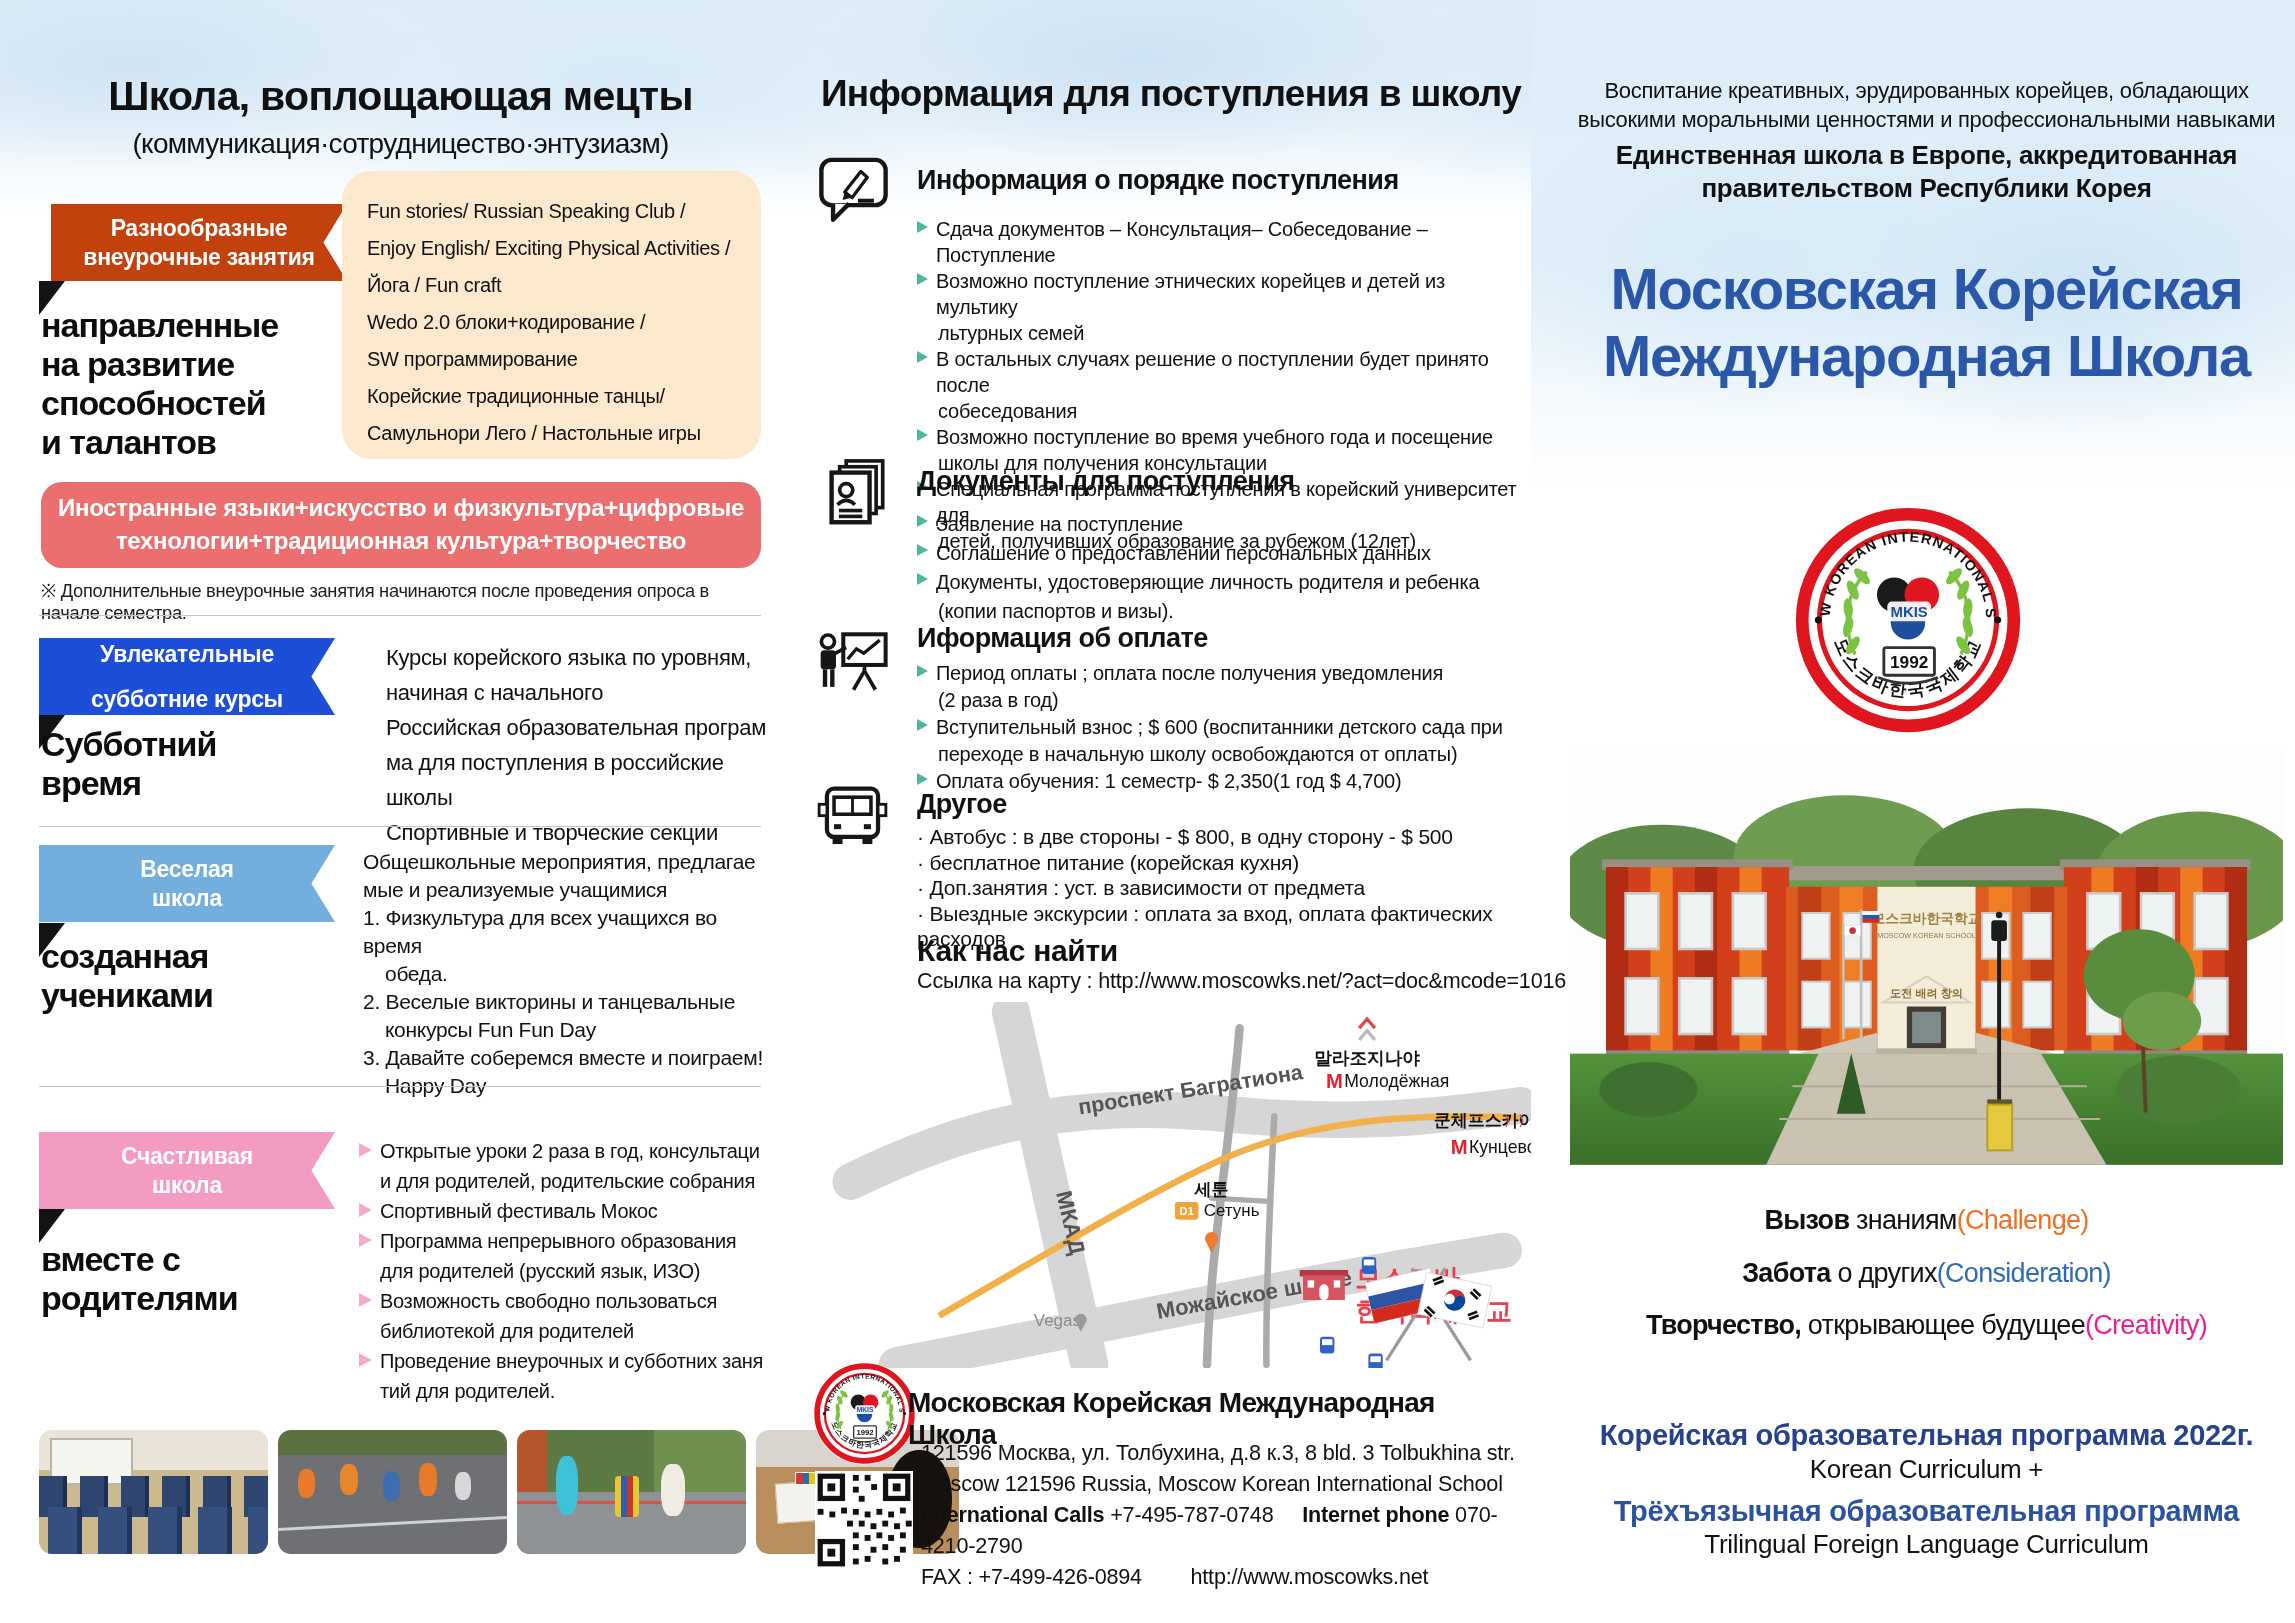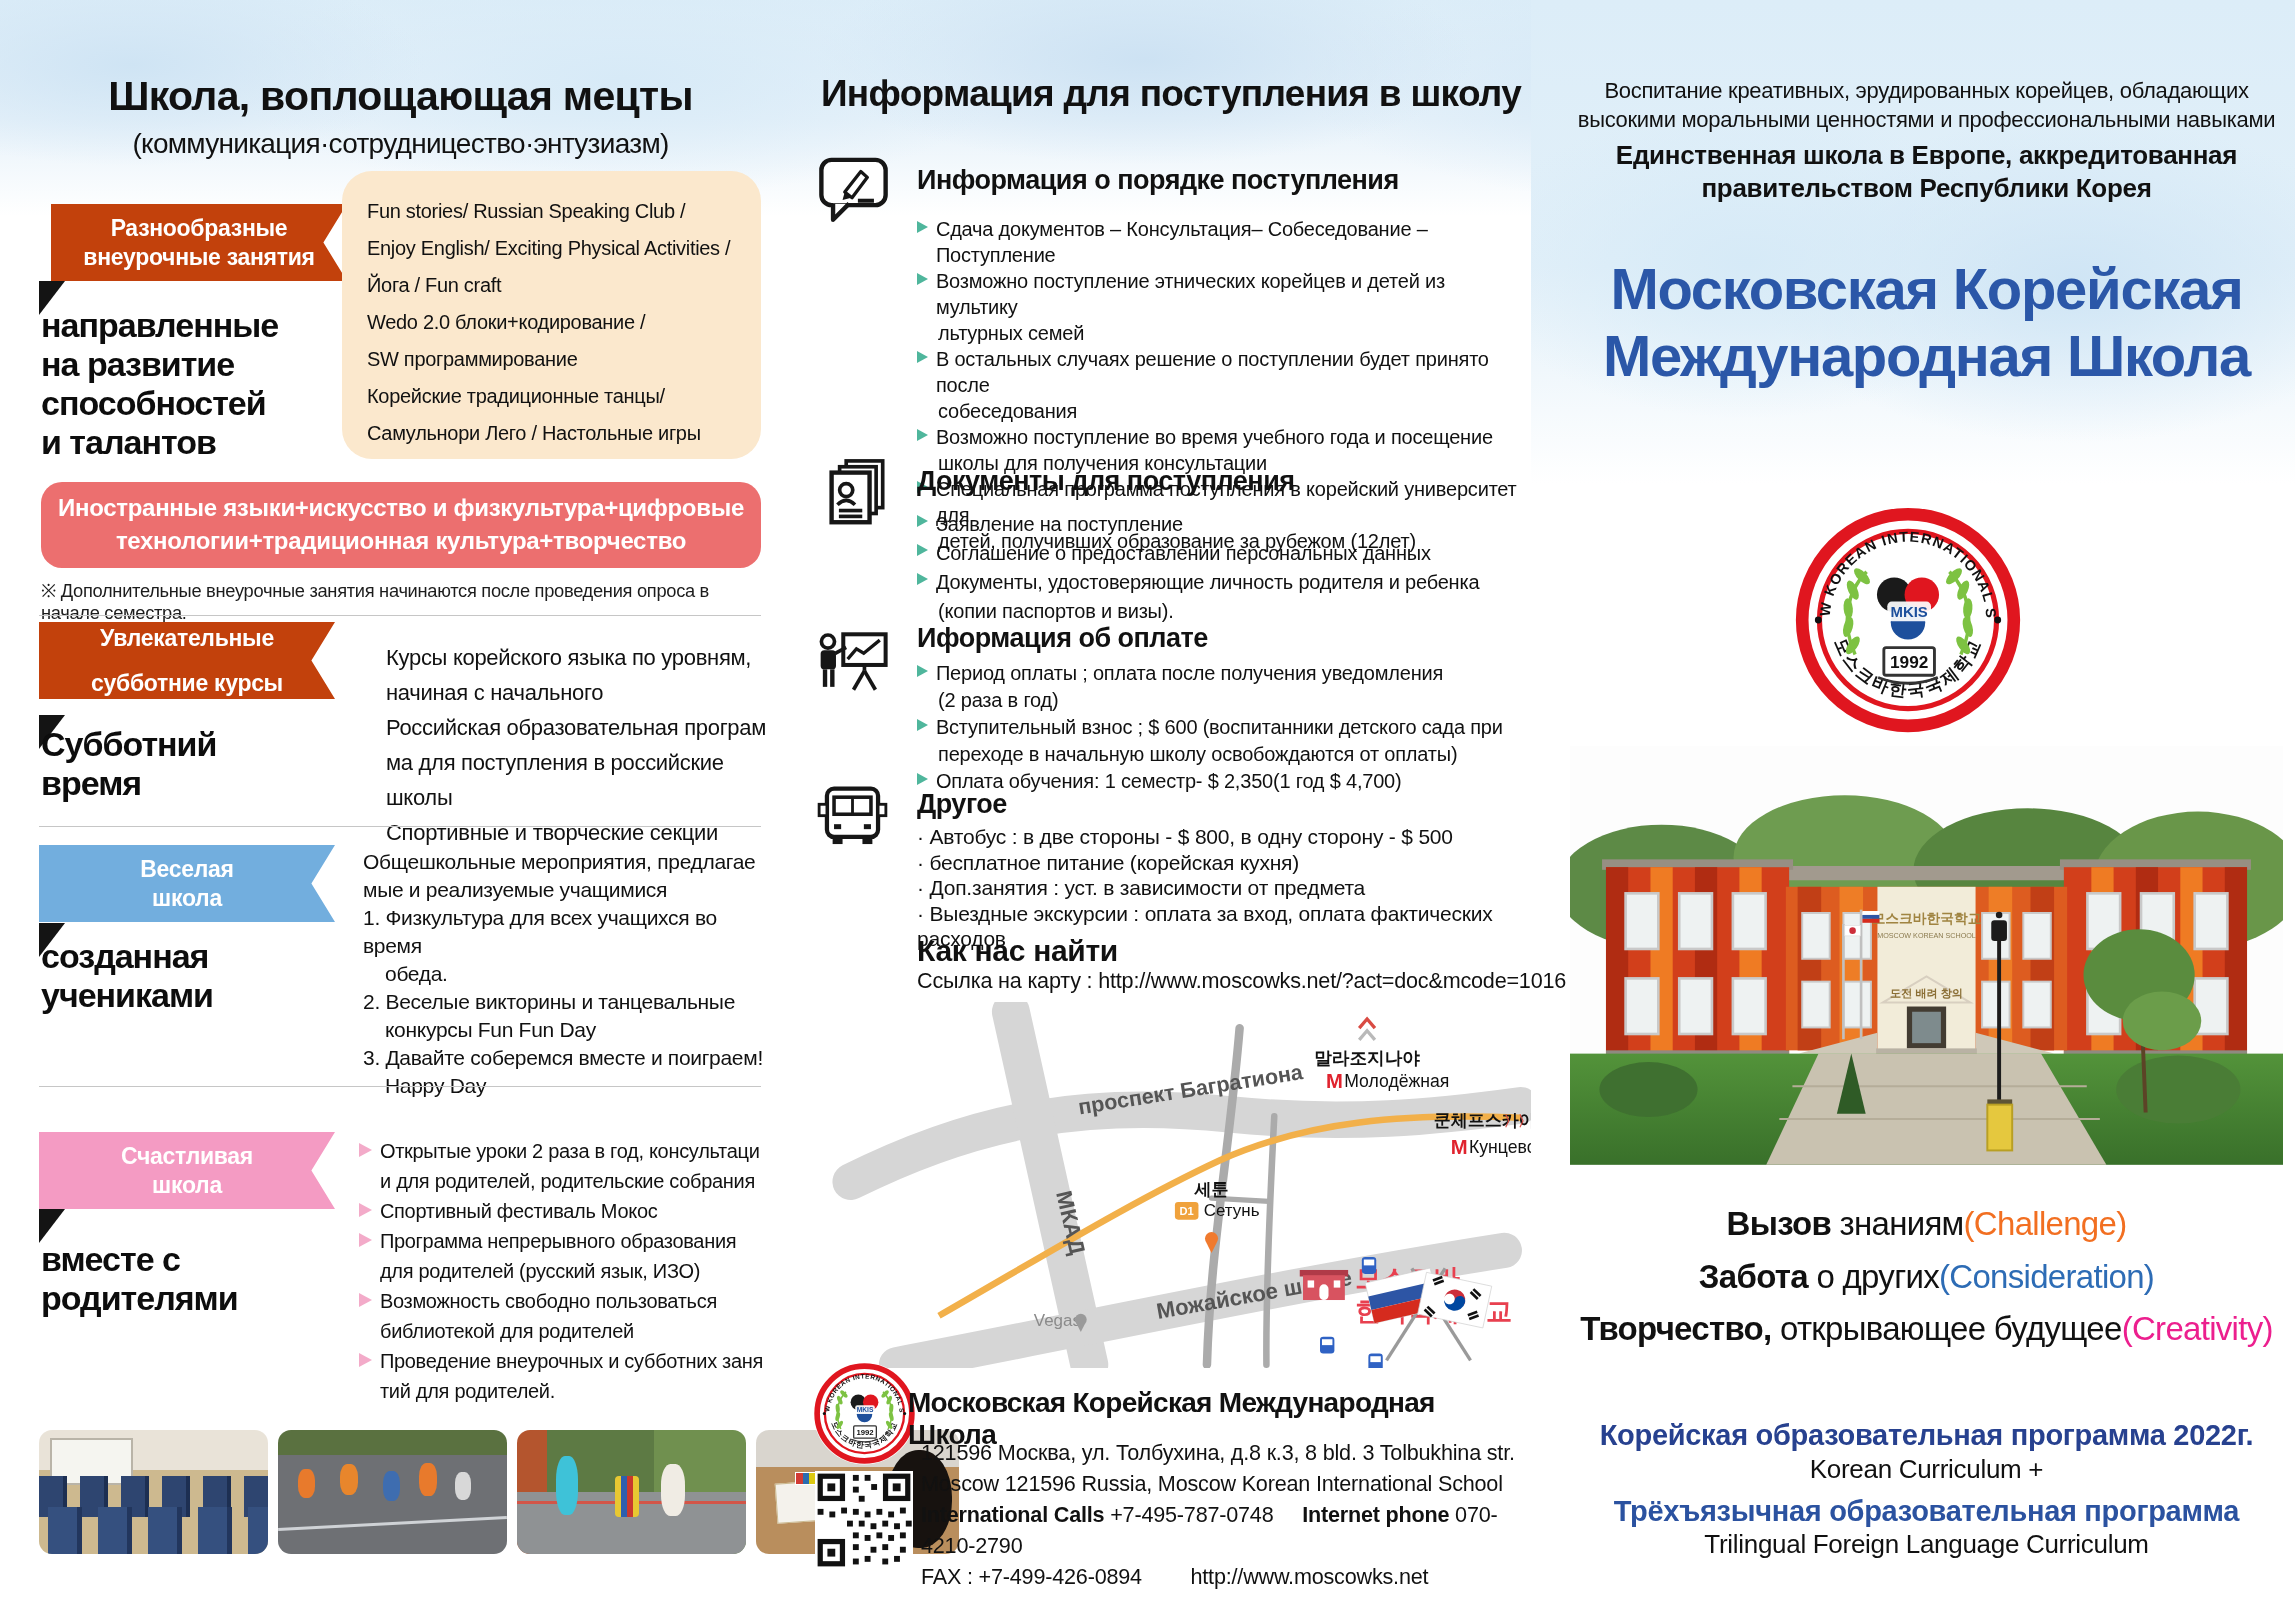--- a/index.html
+++ b/index.html
@@ -29,21 +29,21 @@
        border-bottom:7.9px solid transparent;margin:6.5px 7.9px 0 0;}
   .tri.pink{border-left-color:#f3abc9;}
   .cont{padding-left:21px;}
   .mtitle{font-size:37px;font-weight:800;letter-spacing:-0.7px;}
   .sechdr{font-size:27px;font-weight:800;letter-spacing:-0.5px;}
   .mrow{display:flex;align-items:flex-start;font-size:20px;line-height:26px;letter-spacing:-0.2px;}
   .mrow .tri{border-left-width:11px;border-top-width:6.5px;border-bottom-width:6.5px;margin:5.2px 7.9px 0 0;}
   .dotline{font-size:21px;line-height:25.5px;letter-spacing:-0.2px;}
   .addr{font-size:21.6px;line-height:31px;letter-spacing:-0.2px;}
   .photo{position:absolute;top:1430px;height:124px;border-radius:13px;overflow:hidden;}
-  .slogan{width:713px;text-align:center;font-size:33px;letter-spacing:-0.7px;white-space:nowrap;}
+  .slogan{width:713px;text-align:center;font-size:27px;letter-spacing:-0.7px;white-space:nowrap;}
   .slogan .bld{font-weight:800;}
   svg{display:block;}
 </style>
 </head>
 <body>
 
 <div id="canvas">
 
   <div class="abs" style="left:0;top:0;width:2295px;height:216px;
     background:
@@ -86,21 +86,21 @@
 
   <div class="abs redbox" style="left:41px;top:482px;">
     <div>Иностранные языки+искусство и физкультура+цифровые</div>
     <div>технологии+традиционная культура+творчество</div>
   </div>
 
   <div class="abs note" style="left:41px;top:577px;width:722px;">※ Дополнительные внеурочные занятия начинаются после проведения опроса в начале семестра.</div>
 
   <div class="abs divider" style="top:615px;"></div>
 
-  <div class="abs ribbon" style="left:39px;top:622px;background:#c2410c;gap:16px;">
+  <div class="abs ribbon" style="left:39px;top:638px;background:#1d4ed8;gap:16px;">
     <div>Увлекательные</div>
     <div>субботние курсы</div>
   </div>
   <div class="abs fold" style="left:39px;top:715px;"></div>
   <div class="abs rtext" style="left:363px;top:640px;width:400px;">
     <div>Курсы корейского языка по уровням,</div>
     <div>начиная с начального</div>
     <div>Российская образовательная програм</div>
     <div>ма для поступления в российские школы</div>
     <div>Спортивные и творческие секции</div>

